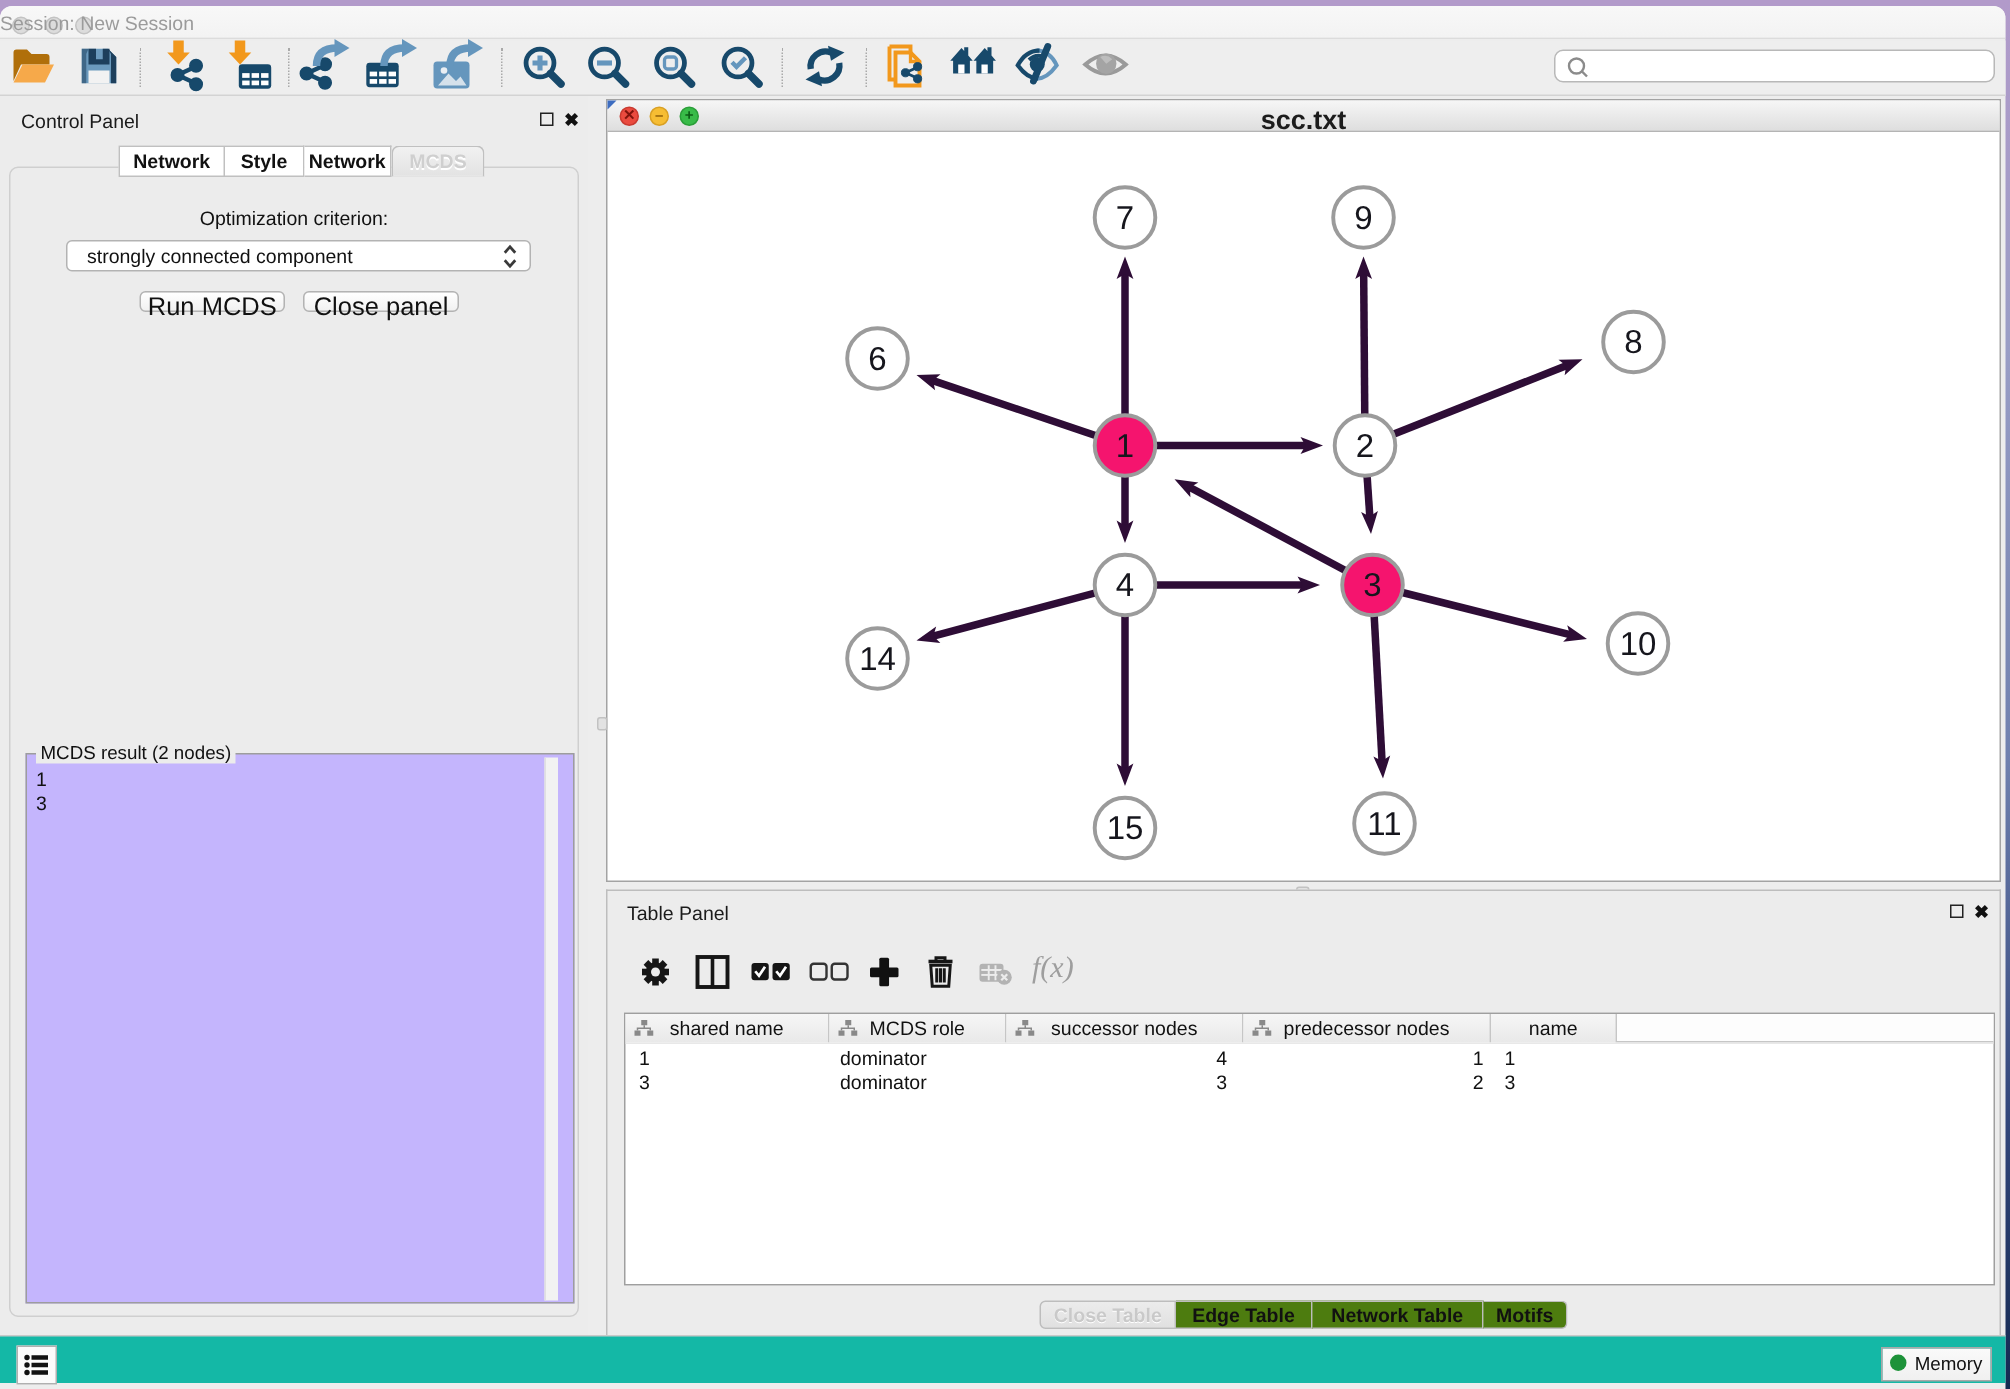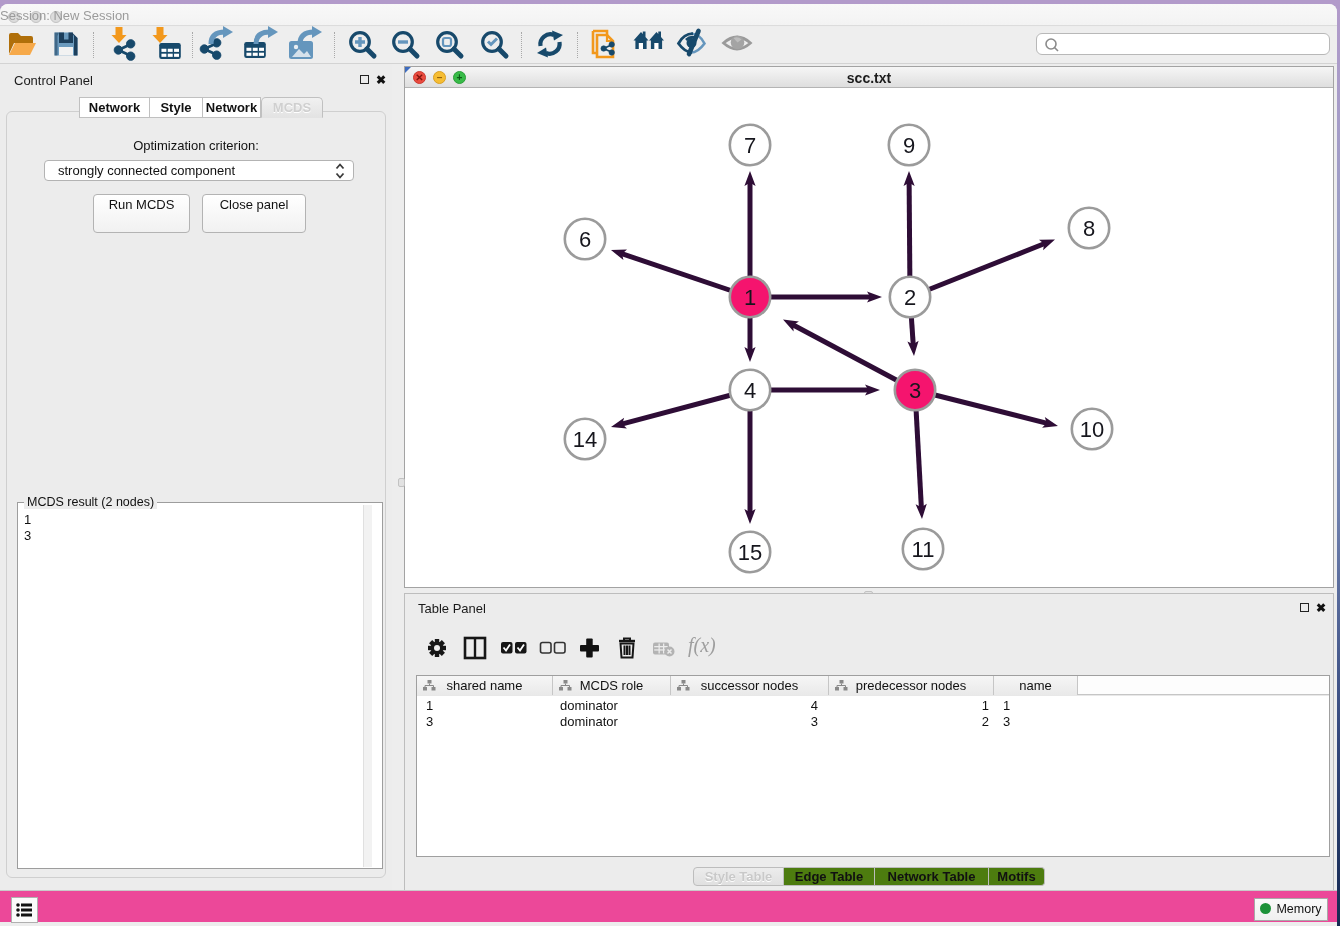--- a/index.html
+++ b/index.html
@@ -10,34 +10,34 @@
 #toolbar{position:absolute;left:0;top:23px;width:100%;height:37px;background:#eeeeee;border-bottom:1px solid #d3d3d3}
 .tsep{position:absolute;top:5px;height:26px;width:1px;border-left:1px dotted #a9a9a9}
 #searchbox{position:absolute;left:1036px;top:6px;width:294px;height:22px;background:#fff;border:1px solid #b8b8b8;border-radius:6px}
 #cpanel{position:absolute;left:0;top:60px;width:392px;height:826px;background:#ececec}
 .paneltitle{font-size:13px;color:#1b1b1b}
 .hdrbox{position:absolute;width:9px;height:9px;border:1.5px solid #222;background:transparent}
 .hdrx{position:absolute;font-size:12px;font-weight:bold;color:#111;line-height:1}
 .tab{position:absolute;top:33px;height:21px;background:#fff;border:1px solid #c0c0c0;border-left:none;color:#111;font-size:13px;font-weight:600;text-align:center;line-height:20px}
 .tabsel{background:linear-gradient(#f1f1f1,#e3e3e3);color:#cfcfcf;text-shadow:0 1px 0 #fff;border-radius:5px 5px 0 0;border-left:1px solid #c0c0c0;border-bottom:1px solid #e3e3e3}
 #cpane{position:absolute;left:6px;top:47px;width:380px;height:767px;border:1px solid #cfcfcf;border-radius:6px;background:#ececec}
-.btn{position:absolute;height:39px;background:linear-gradient(#ffffff,#f1f1f1);border:1px solid #b3b3b3;border-radius:4px;font-size:13px;color:#111;text-align:center;line-height:19px}
-#mcdsfield{position:absolute;left:17px;top:438px;width:366px;height:367px;border:1px solid #9d9d9d;background:#ffffff}
+.btn{position:absolute;height:14px;background:linear-gradient(#ffffff,#f1f1f1);border:1px solid #b3b3b3;border-radius:4px;font-size:17px;color:#111;text-align:center;line-height:19px}
+#mcdsfield{position:absolute;left:17px;top:438px;width:366px;height:367px;border:1px solid #9d9d9d;background:#c4b5fd}
 #mcdslegend{position:absolute;left:6px;top:-8px;background:#ececec;padding:0 3px;font-size:12.5px;color:#111}
 #netwin{position:absolute;left:404px;top:62px;width:930px;height:522px;background:#fff;border:1px solid #a3a3a3}
 #nettitle{position:absolute;left:0;top:0;width:100%;height:21px;background:linear-gradient(#f6f6f6,#dedede);border-bottom:1px solid #b4b4b4}
 .mac{position:absolute;top:4px;width:13px;height:13px;border-radius:50%;font-size:10px;font-weight:700;text-align:center;line-height:12px}
 #tpanel{position:absolute;left:404px;top:589px;width:930px;height:297px;background:#ececec;border:1px solid #bdbdbd;border-bottom:none}
 #tblbox{position:absolute;left:11px;top:81px;width:914px;height:182px;background:#fff;border:1px solid #9f9f9f}
 .th{position:absolute;top:0;height:19px;background:linear-gradient(#f6f6f6,#e9e9e9);border-right:1px solid #c6c6c6;font-size:13px;color:#111}
 .thlabel{position:absolute;width:100%;text-align:center;top:2px}
 .td{position:absolute;font-size:13px;color:#111;height:16px;line-height:16px}
 .btab{position:absolute;top:273px;height:19px;background:#4d7c0f;border:1px solid #bdbdbd;border-left:none;font-size:13px;font-weight:600;color:#111;text-align:center;line-height:18px}
 .btabsel{background:linear-gradient(#ececec,#e0e0e0);color:#c9c9c9;text-shadow:0 1px 0 #fff;border-radius:4px 0 0 4px;border-left:1px solid #bdbdbd}
-#statusbar{position:absolute;left:0;top:886px;width:1337px;height:32px;background:#ec4899;border-top:1px solid #c9c9c9}
+#statusbar{position:absolute;left:0;top:886px;width:1337px;height:32px;background:#14b8a6;border-top:1px solid #c9c9c9}
 #memb{position:absolute;left:1254px;top:7px;width:74px;height:23px;background:linear-gradient(#fafafa,#f0f0f0);border:1px solid #a8a8a8;font-size:12.5px;color:#111;text-align:center;line-height:21px}
 #listb{position:absolute;left:11px;top:6px;width:27px;height:26px;background:#fbfbfb;border:1px solid #b0b0b0}
 svg{overflow:visible}
 </style></head><body>
 <div style="position:absolute;right:0;top:0;width:4px;height:926px;background:linear-gradient(#b29aca 0%,#9a9ec6 25%,#6f80ae 55%,#33477c 80%,#152a52 100%)"></div>
 <div style="position:absolute;left:0;bottom:0;width:5px;height:5px;background:#3a68a8"></div>
 <div id="win">
 <div id="titlebar">
 <div class="tl" style="left:8px"></div>
       <div class="tl" style="left:30px"></div>
@@ -208,21 +208,21 @@
    <div style="position:absolute;right:10px;top:2px;width:9px;height:362px;background:#f2f2f2;border-left:1px solid #e0e0e0"></div>
  </div>
 </div>
 
 <div id="netwin">
  <div style="position:absolute;left:0;top:0;width:0;height:0;border-left:6px solid #3d6cc0;border-bottom:6px solid transparent;z-index:5"></div>
  <div id="nettitle">
   <span class="mac" style="left:8px;background:#ea4b3f;border:1px solid #c93a30;color:#7e130c">✕</span>
   <span class="mac" style="left:28px;background:#f6bd33;border:1px solid #d9a023;color:#91610a">–</span>
   <span class="mac" style="left:48px;background:#38bb48;border:1px solid #2a9e38;color:#0c5c16">+</span>
-  <div style="position:absolute;left:0;top:3px;width:100%;text-align:center;font-size:14px;font-weight:600;color:#1c1c1c">scc.txt</div>
+  <div style="position:absolute;left:0;top:3px;width:100%;text-align:center;font-size:18px;font-weight:600;color:#1c1c1c">scc.txt</div>
  </div>
 </div>
 <div style="position:absolute;left:398px;top:474px;width:7px;height:9px;background:#e2e2e2;border:1px solid #c2c2c2;border-radius:2px"></div>
 <div style="position:absolute;left:864px;top:587px;width:9px;height:6px;background:#e2e2e2;border:1px solid #c2c2c2;border-radius:2px"></div>
 <svg style="position:absolute;left:405px;top:84px" width="928" height="499" viewBox="405 88 928 499" font-family="Liberation Sans, sans-serif">
       <line x1="750" y1="297" x2="750.0" y2="180.0" stroke="#2e0d36" stroke-width="5"></line>
       <polygon points="750.0,171.0 755.6,186.0 750.0,182.7 744.4,186.0" fill="#2e0d36"></polygon>
       <line x1="750" y1="297" x2="619.5" y2="252.9" stroke="#2e0d36" stroke-width="5"></line>
       <polygon points="611.0,250.0 627.0,249.5 622.1,253.7 623.4,260.1" fill="#2e0d36"></polygon>
       <line x1="750" y1="297" x2="873.0" y2="297.0" stroke="#2e0d36" stroke-width="5"></line>
@@ -376,21 +376,21 @@
         <div class="td" style="left:143px;top:22px">dominator</div>
         <div class="td" style="left:341px;top:22px;width:60px;text-align:right">4</div>
         <div class="td" style="left:512px;top:22px;width:60px;text-align:right">1</div>
         <div class="td" style="left:586px;top:22px">1</div>
         <div class="td" style="left:9px;top:38px">3</div>
         <div class="td" style="left:143px;top:38px">dominator</div>
         <div class="td" style="left:341px;top:38px;width:60px;text-align:right">3</div>
         <div class="td" style="left:512px;top:38px;width:60px;text-align:right">2</div>
         <div class="td" style="left:586px;top:38px">3</div>
       </div>
-      <div class="btab btabsel" style="left:288px;width:91px">Style Table</div>
+      <div class="btab btabsel" style="left:288px;width:91px">Close Table</div>
       <div class="btab" style="left:379px;width:91px">Edge Table</div>
       <div class="btab" style="left:470px;width:114px">Network Table</div>
       <div class="btab" style="left:584px;width:56px;border-radius:0 4px 4px 0">Motifs</div>
     </div>
 <div id="statusbar">
  <div id="listb">
         <svg width="23" height="22" style="position:absolute;left:1px;top:1px">
   <g fill="#111">
             <circle cx="5" cy="6" r="1.8"></circle>
             <rect x="8" y="4.5" width="11" height="3"></rect>

